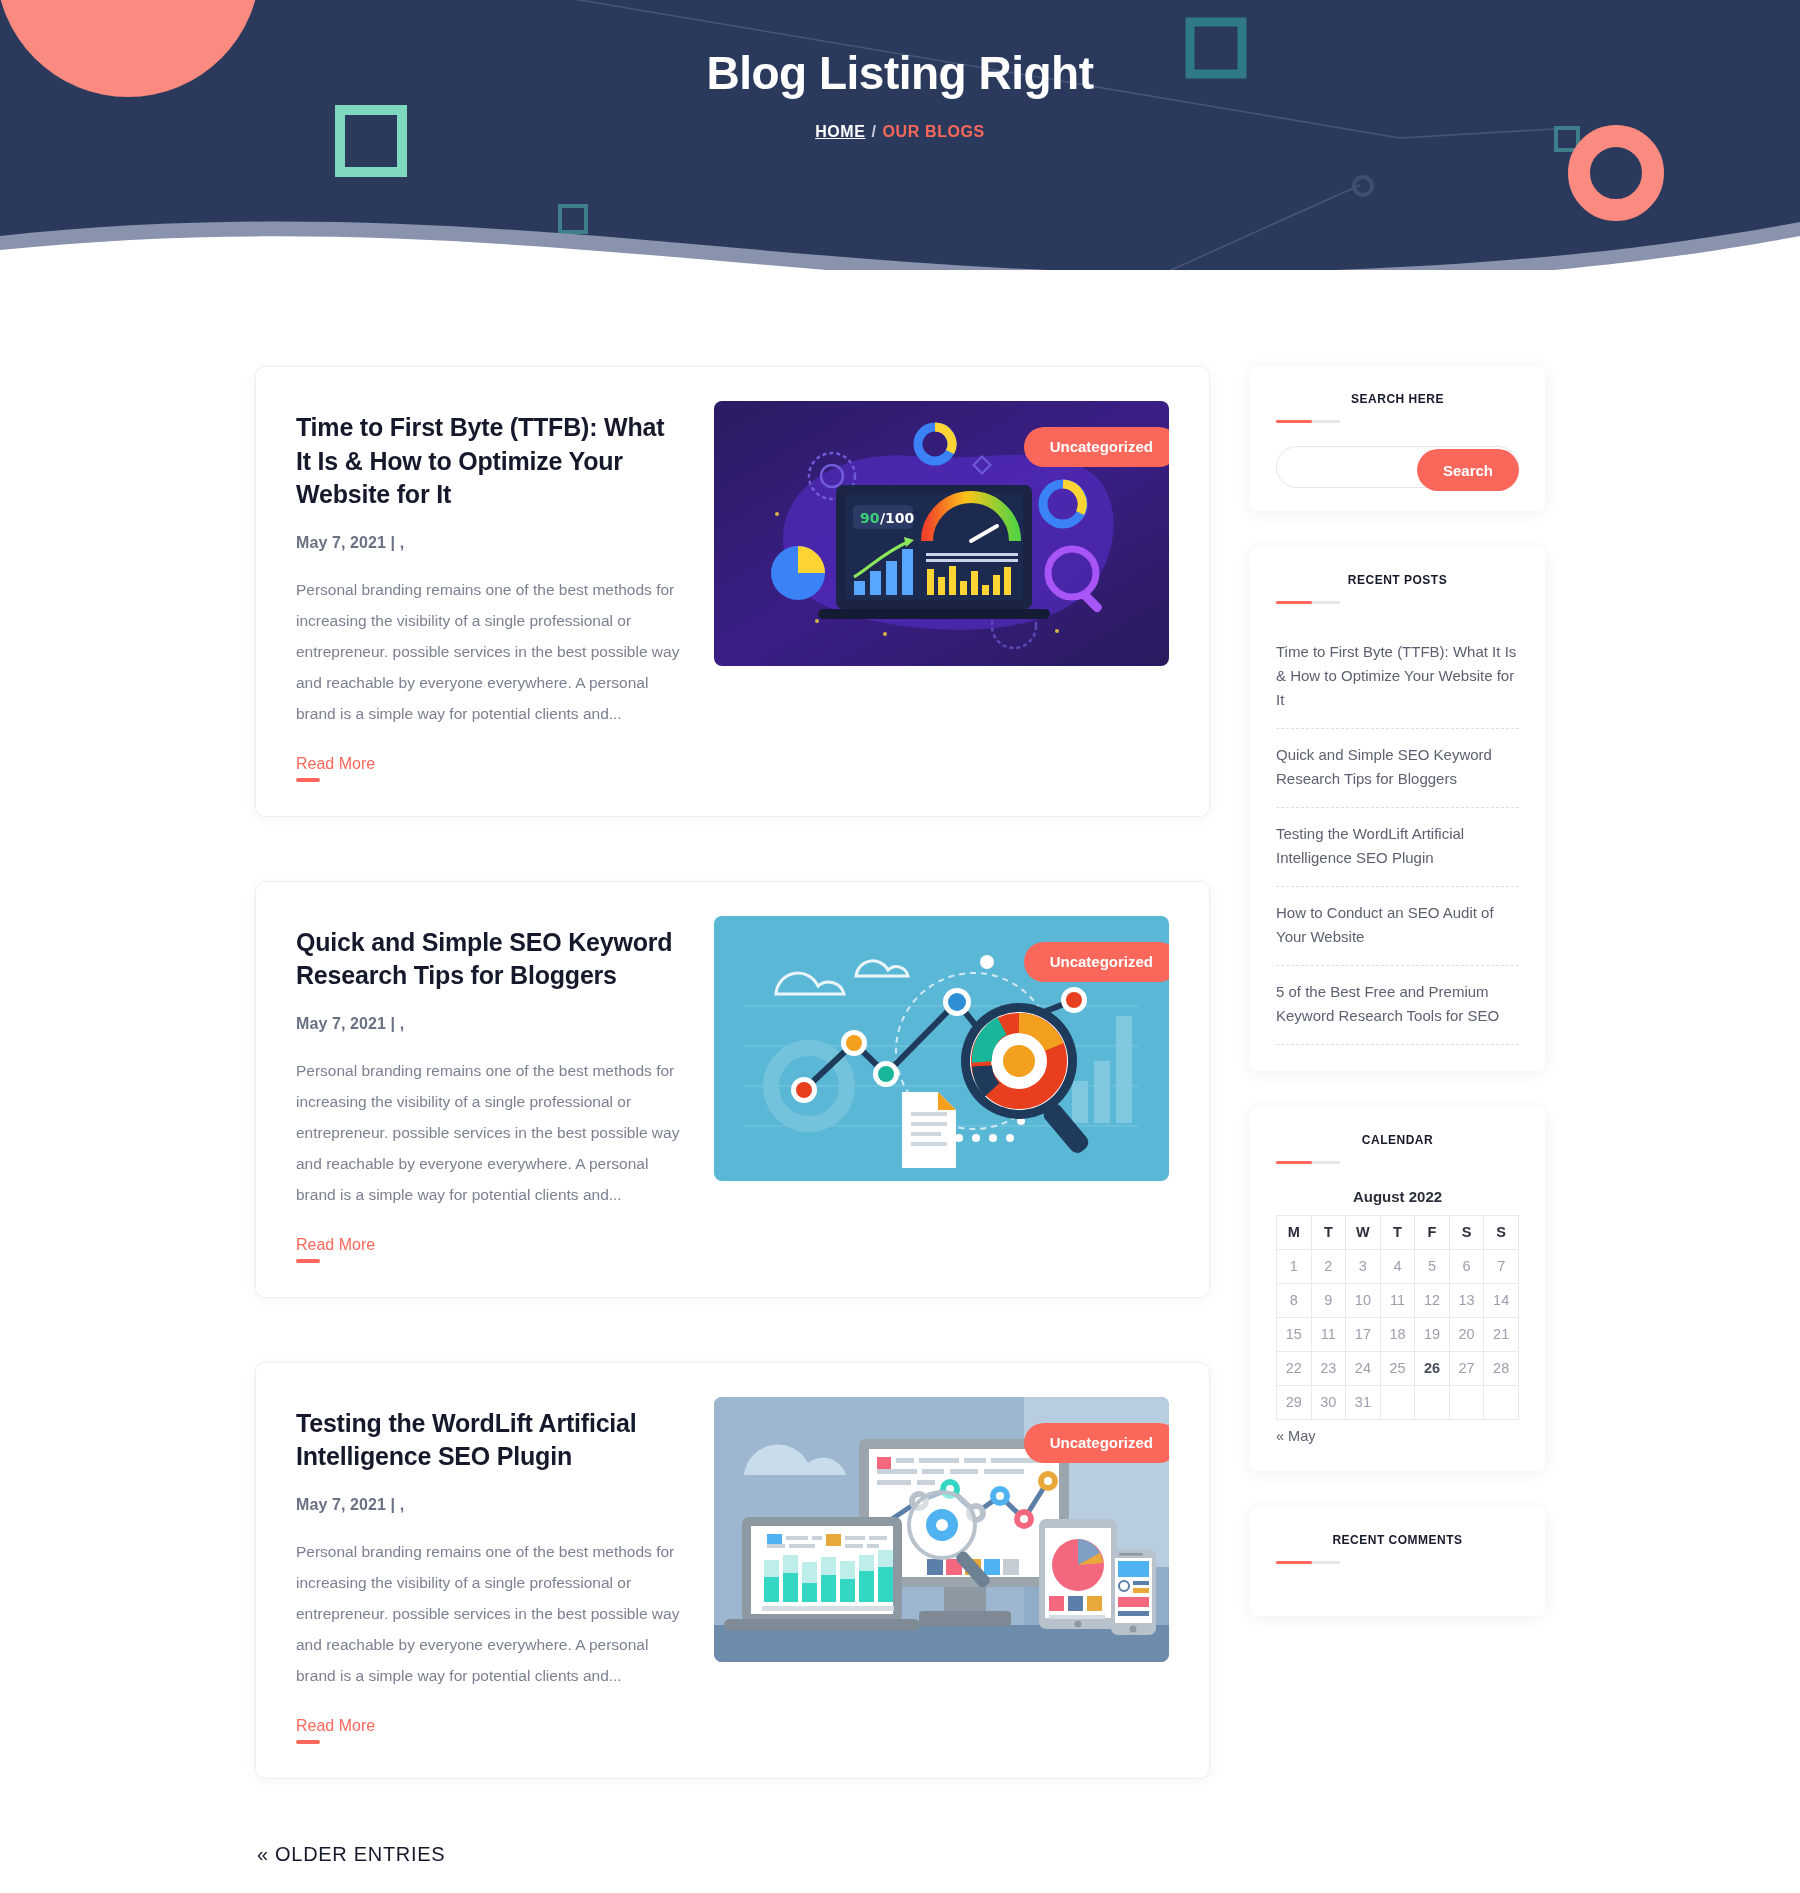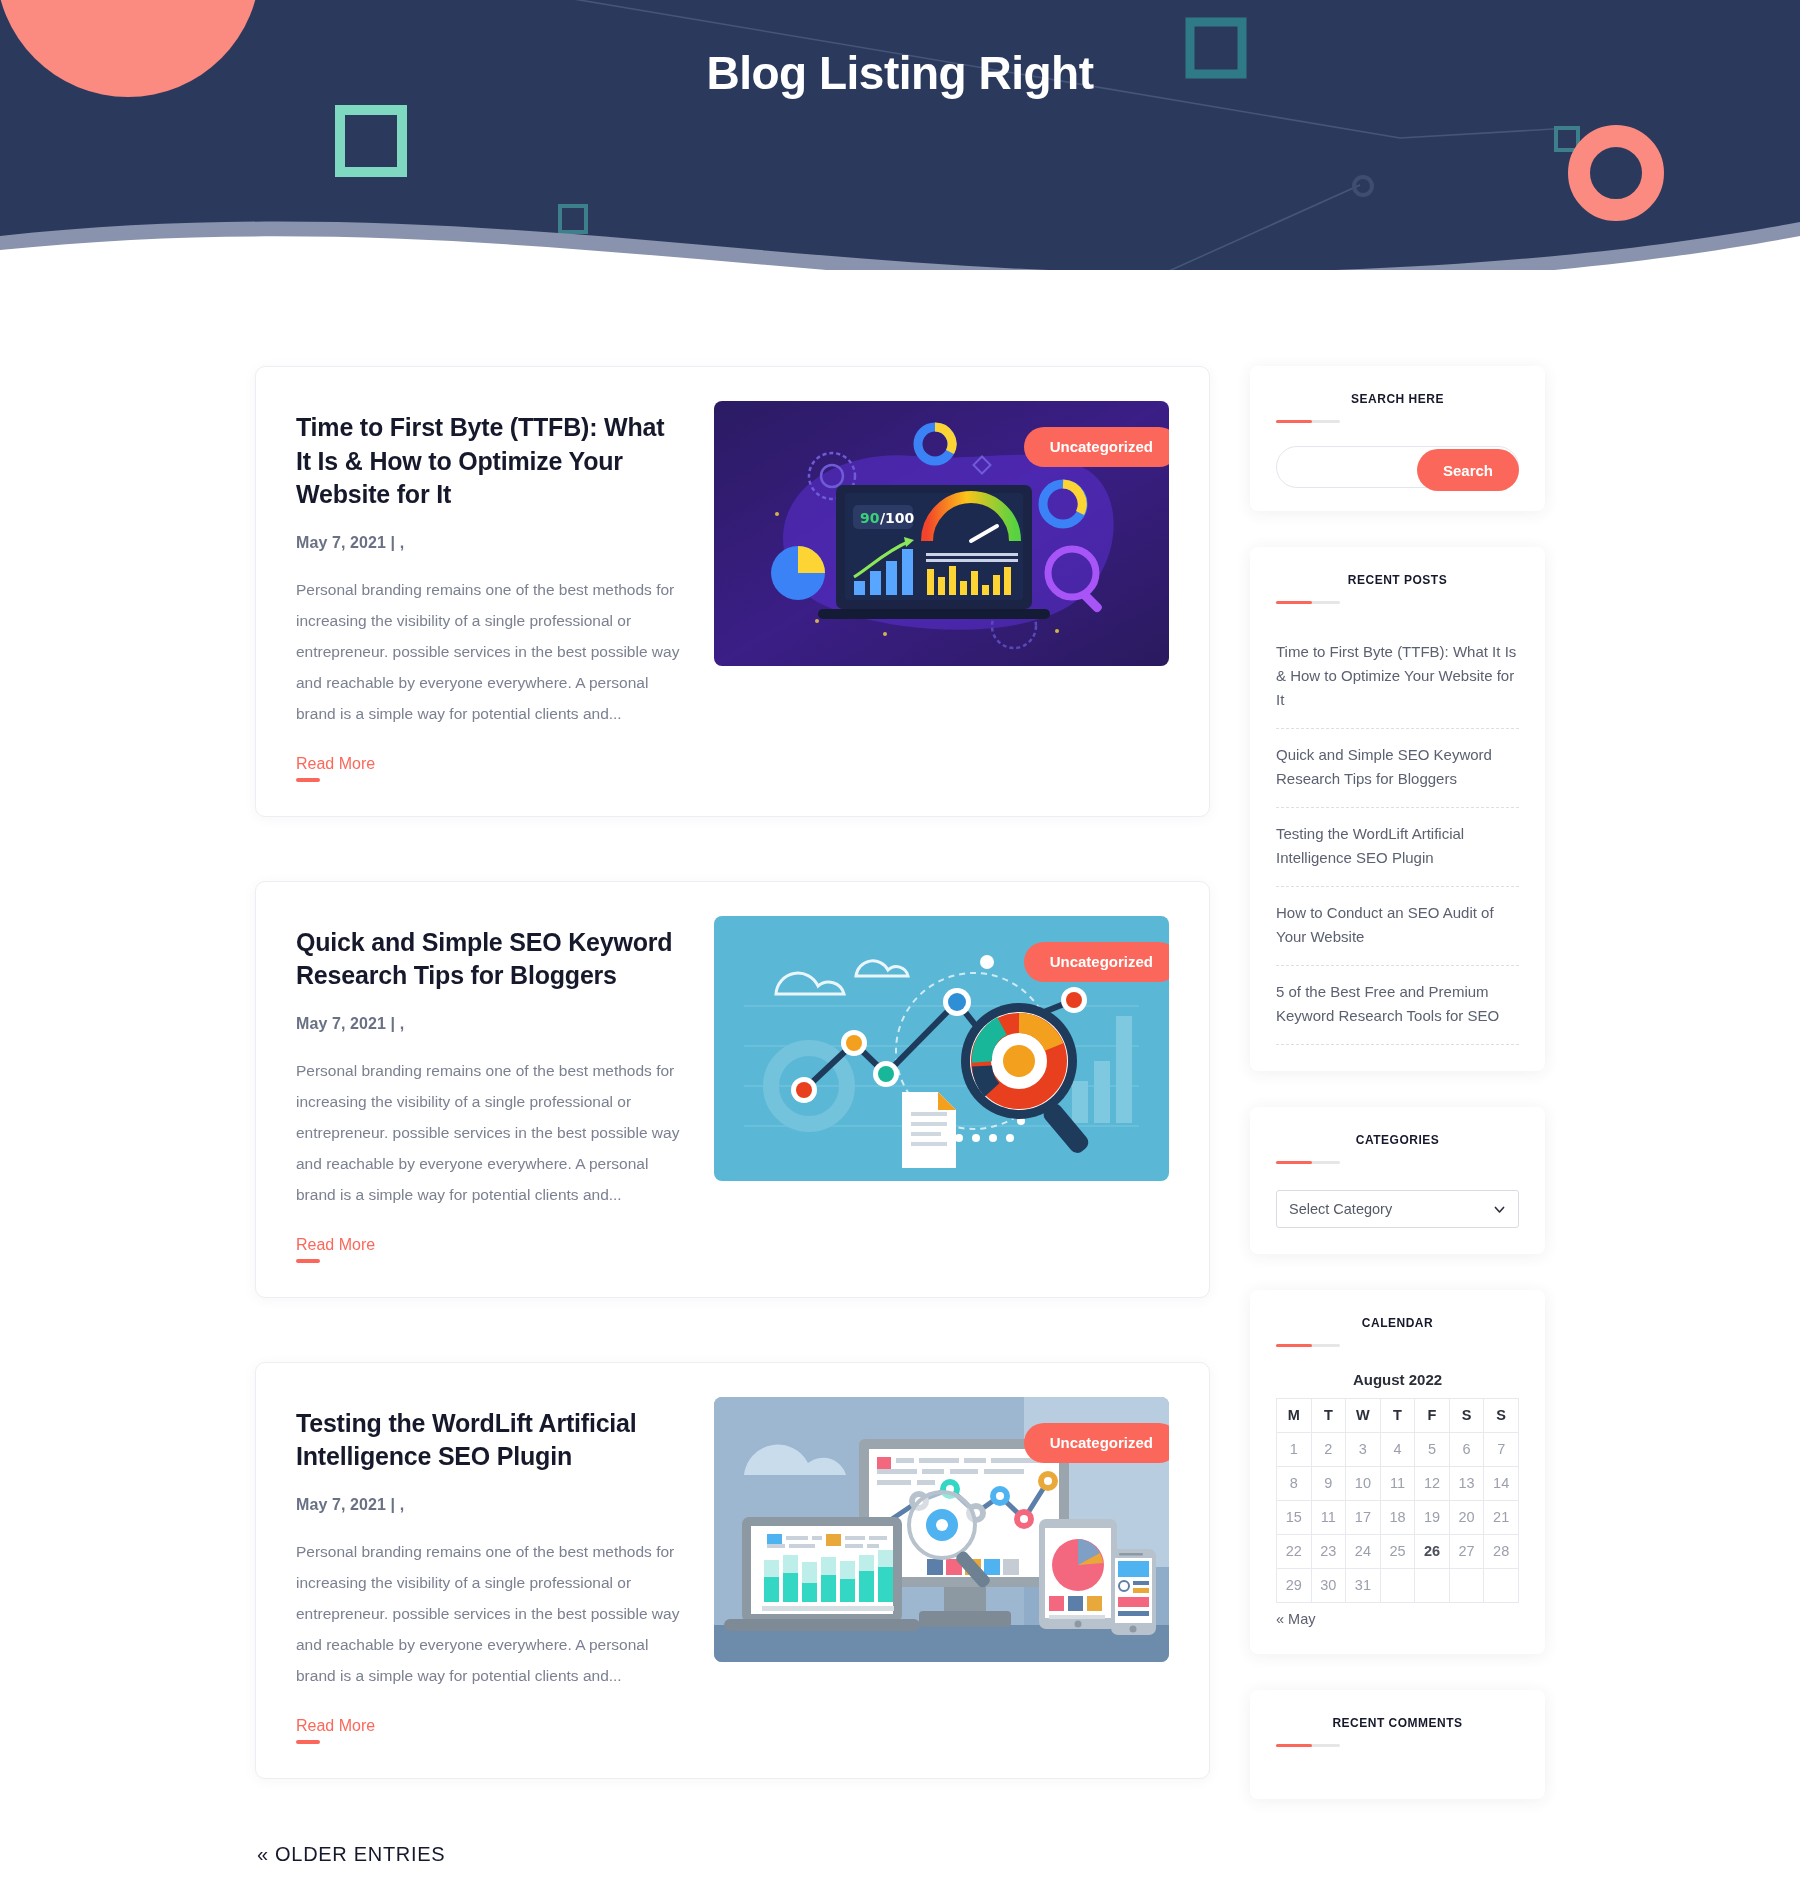--- a/index.html
+++ b/index.html
@@ -317,20 +317,23 @@
       <circle cx="1363" cy="186" r="9" fill="none" stroke="#3e4d70" stroke-width="4"></circle>
 
       <circle cx="1616" cy="173" r="37" fill="none" stroke="#fb8a80" stroke-width="22"></circle>
 
       <path d="M0,236 C 430,190 760,268 1130,272 C 1430,276 1650,250 1800,222 L1800,270 L0,270 Z" fill="#8a93ad"></path>
       <path d="M0,250 C 430,206 760,282 1130,286 C 1430,290 1650,264 1800,236 L1800,270 L0,270 Z" fill="#ffffff"></path>
     </g>
   </svg>
   <div class="banner-inner">
     <h1 class="page-title">Blog Listing Right</h1>
+    <div class="crumbs">
+      <a class="crumb-home" href="#">HOME</a><span class="crumb-sep">/</span><span class="crumb-current">OUR BLOGS</span>
+    </div>
   </div>
 </div>
 
 <div class="page-wrap">
   <div class="container">
 
     <div class="col-main">
 
       <article class="post-card">
         <div class="post-left">
@@ -649,32 +652,20 @@
             </div>
           <div class="rp-item">
               <a class="rp-link" href="#">How to Conduct an SEO Audit of Your Website</a>
             </div>
           <div class="rp-item">
               <a class="rp-link" href="#">5 of the Best Free and Premium Keyword Research Tools for SEO</a>
             </div>
         </div>
       </section>
 
-      <section class="widget">
-        <h3 class="widget-title">CATEGORIES</h3>
-        <div class="widget-rule"></div>
-        <div class="cat-select-wrap">
-          <select class="cat-select">
-            <option>Select Category</option>
-          </select>
-          <svg class="cat-chevron" viewBox="0 0 16 16">
-            <path d="M3 5.5 L8 11 L13 5.5" fill="none" stroke="#2b2f3a" stroke-width="2" stroke-linecap="round" stroke-linejoin="round"></path>
-          </svg>
-        </div>
-      </section>
 
       <section class="widget">
         <h3 class="widget-title">CALENDAR</h3>
         <div class="widget-rule"></div>
         <div class="cal-wrap">
           <div class="cal-caption">August 2022</div>
           <table class="calendar">
             <thead>
               <tr>
                 <th>M</th>

